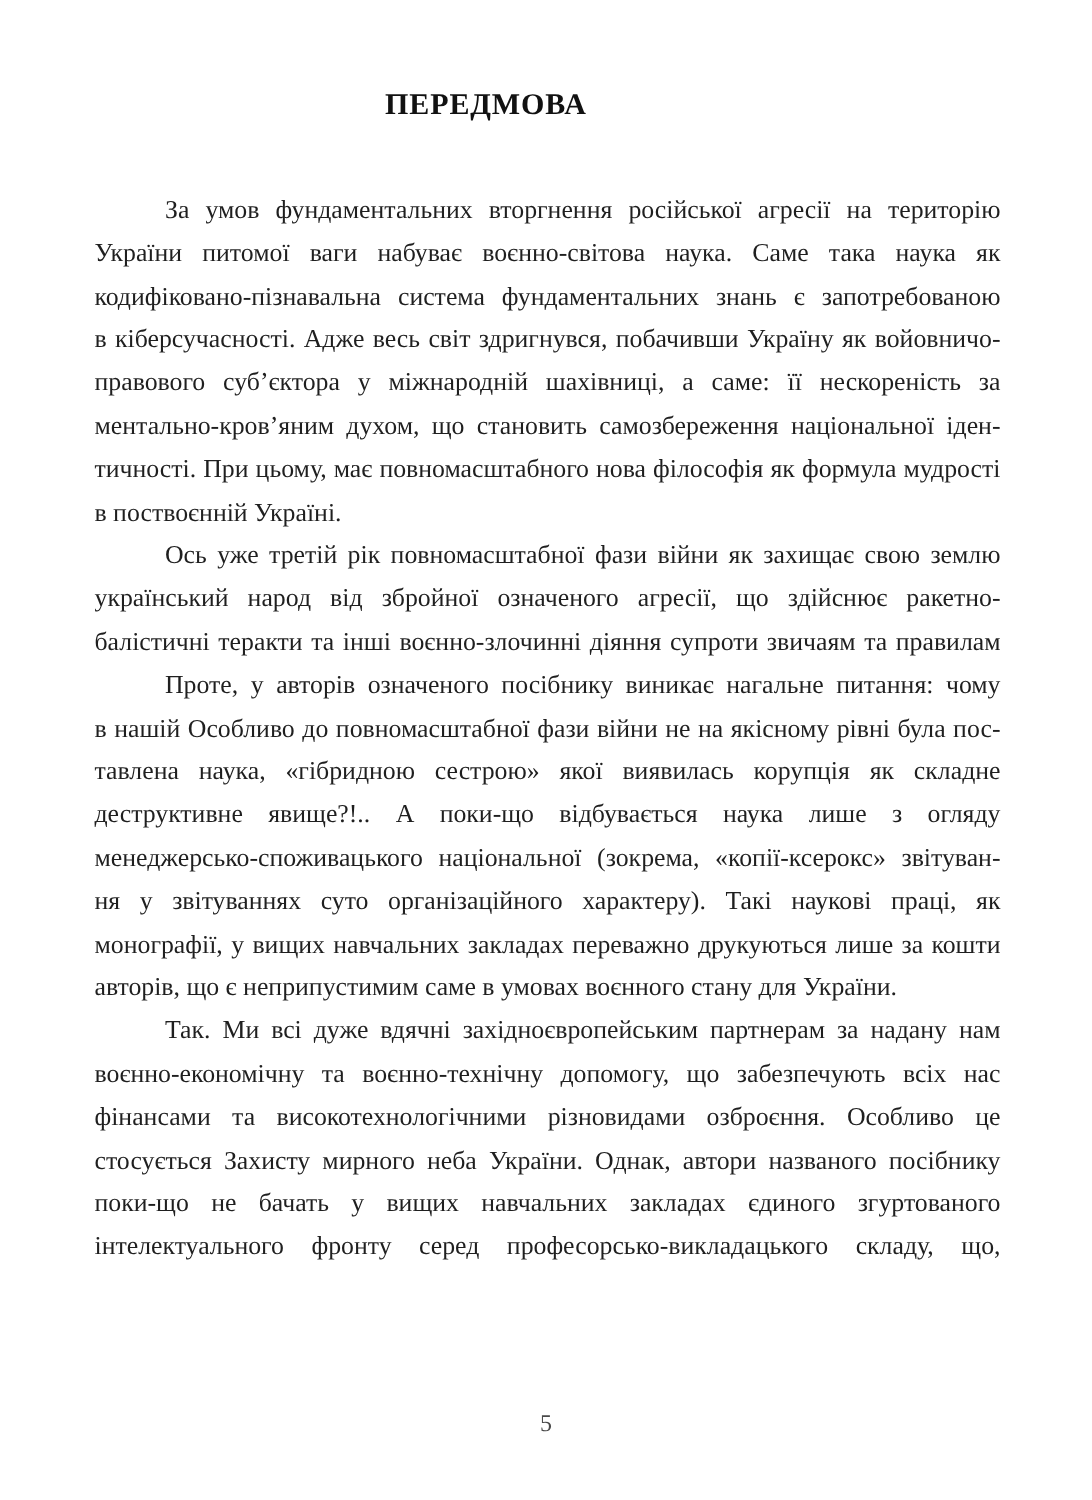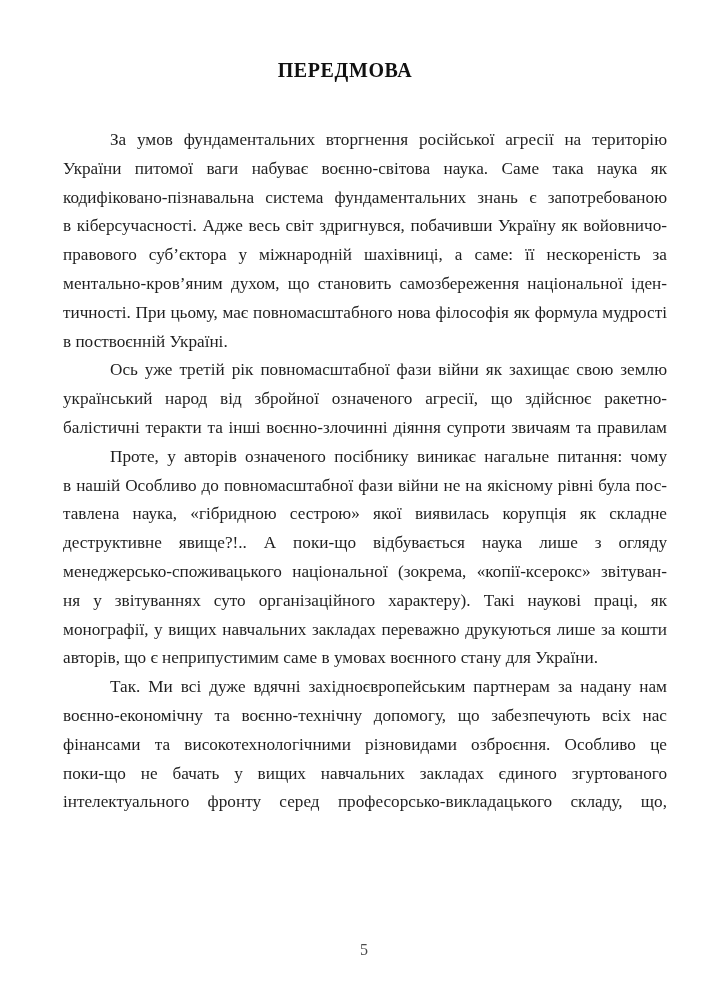--- a/index.html
+++ b/index.html
@@ -23,21 +23,20 @@
     position: absolute;
     top: 59px;
     left: 0;
     width: 648px;
     text-align: center;
     font-size: 20px;
     font-weight: 700;
     letter-spacing: 0.6px;
     color: #111111;
     margin: 0;
-    padding-left: 21px;
   }
   .content {
     position: absolute;
     top: 126px;
     left: 63px;
     width: 604px;
     font-size: 17.2px;
     line-height: 28.8px;
     color: #1f1f1f;
   }
@@ -94,19 +93,20 @@
         <div class="line just">деструктивне явище?!.. А поки-що відбувається наука лише з огляду</div>
         <div class="line just">менеджерсько-споживацького національної (зокрема, «копії-ксерокс» звітуван-</div>
         <div class="line just">ня у звітуваннях суто організаційного характеру). Такі наукові праці, як</div>
         <div class="line just">монографії, у вищих навчальних закладах переважно друкуються лише за кошти</div>
         <div class="line">авторів, що є неприпустимим саме в умовах воєнного стану для України.</div>
       </div>
       <div class="paragraph">
         <div class="line indent just">Так. Ми всі дуже вдячні західноєвропейським партнерам за надану нам</div>
         <div class="line just">воєнно-економічну та воєнно-технічну допомогу, що забезпечують всіх нас</div>
         <div class="line just">фінансами та високотехнологічними різновидами озброєння. Особливо це</div>
+        <div class="line just">стосується Захисту мирного неба України. Однак, автори названого посібнику</div>
         <div class="line just">поки-що не бачать у вищих навчальних закладах єдиного згуртованого</div>
         <div class="line just">інтелектуального фронту серед професорсько-викладацького складу, що,</div>
       </div>
     </div>
 
   <div class="page-number">5</div>
 </div>
 
 </body></html>

